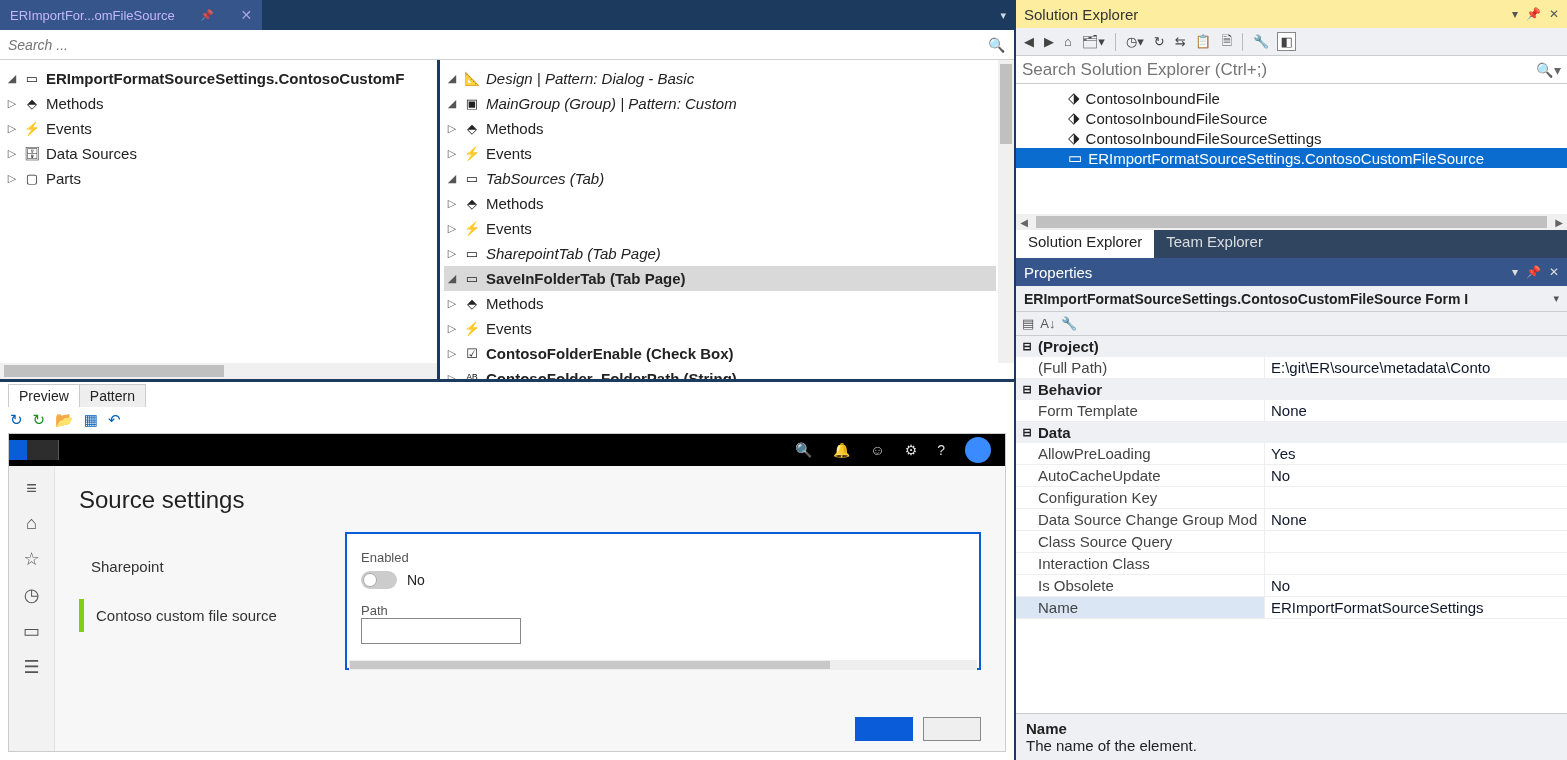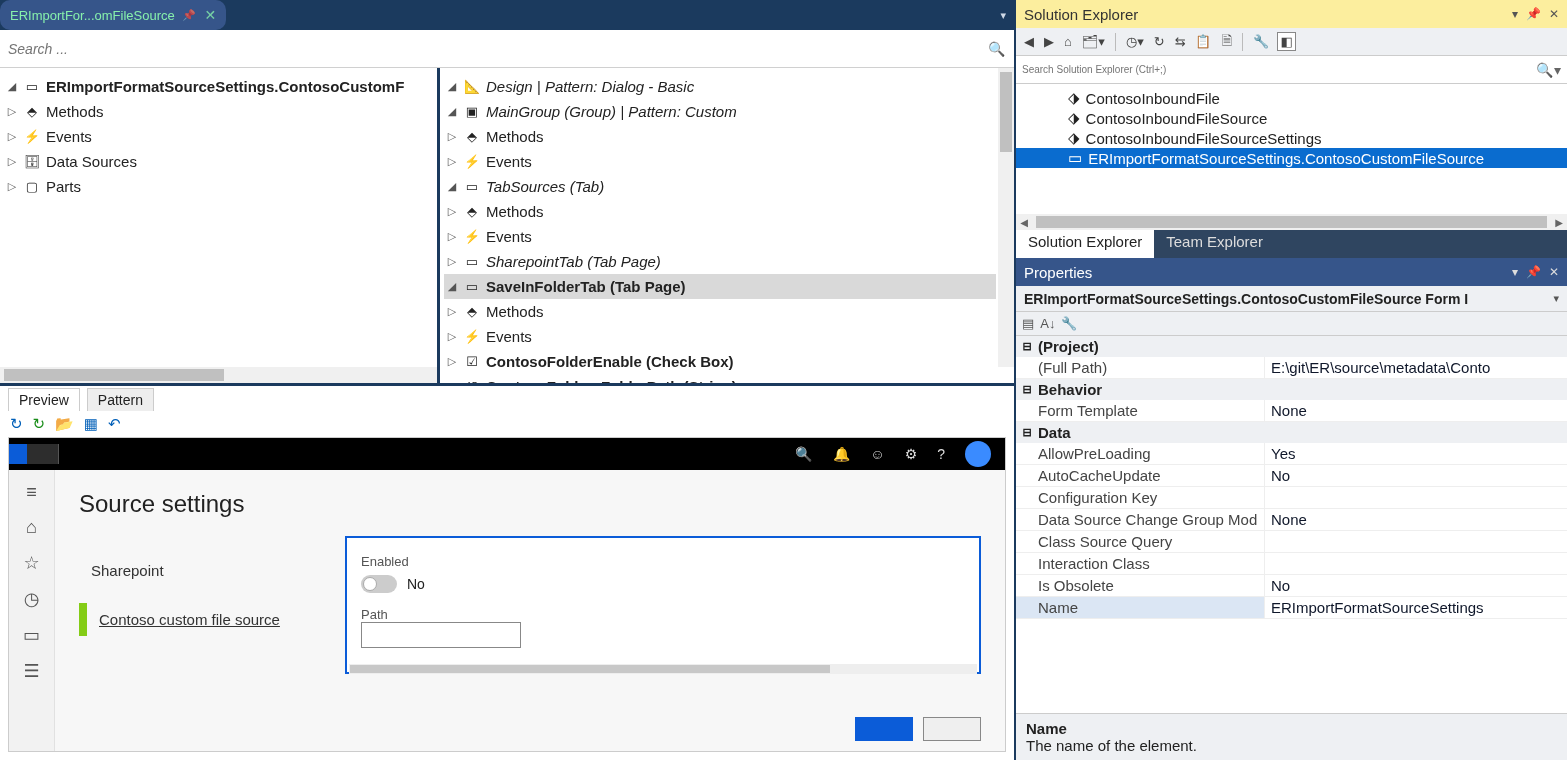--- a/index.html
+++ b/index.html
@@ -3,27 +3,27 @@
 <meta charset="utf-8">
 <style>
   * { box-sizing: border-box; margin: 0; padding: 0; font-family: "Segoe UI", Arial, sans-serif; }
   body { width: 1567px; height: 760px; background: #1b3a5e; overflow: hidden; font-size: 14px; color: #222; }
   .root { display: flex; width: 100%; height: 100%; }
   .left-col { width: 1014px; display: flex; flex-direction: column; }
   .right-col { flex: 1; display: flex; flex-direction: column; border-left: 2px solid #1b3a5e; }
 
   
   .doc-tabs { height: 30px; background: #1b3a5e; display: flex; align-items: stretch; }
-  .doc-tab { background: #36558a; color: #86efac; display: flex; align-items: center; padding: 0 10px; gap: 8px; font-size: 13px; border-radius: 10px;}
+  .doc-tab { background: #36558a; color: #c4b5fd; display: flex; align-items: center; padding: 0 10px; gap: 26px; font-size: 13px;}
   .doc-tab .pin { opacity: .7; font-size: 11px;}
   .doc-tab .close { font-size: 14px; opacity:.8; cursor: pointer;}
   .doc-tabs .chev { color:#cfd8e6; align-self:center; margin-left:auto; padding:0 8px; font-size:11px;}
 
   
-  .search-band { background:#fff; height: 38px; display:flex; align-items:center; padding:0 8px; border-bottom:1px solid #d0d0d0;}
+  .search-band { background:#fff; height: 30px; display:flex; align-items:center; padding:0 8px; border-bottom:1px solid #d0d0d0;}
   .search-band input { flex:1; border:none; outline:none; font-size:14px; color:#888; font-style: italic;}
   .search-band .mag { color:#666; font-size: 14px;}
 
   
   .mid-row { flex:1; display:flex; background:#fff; min-height:0;}
   .tree-left { width: 440px; border-right: 3px solid #1b3a5e; overflow:hidden; position:relative; display:flex; flex-direction:column;}
   .tree-right { flex:1; overflow:auto; position:relative;}
   .tree { padding: 6px 4px; font-size:15px; line-height: 25px; color:#222;}
   .tree .row { display:flex; align-items:center; gap:6px; white-space:nowrap; padding: 0 2px;}
   .tree .exp { width:12px; display:inline-block; text-align:center; color:#555; font-size:11px; cursor:pointer;}
@@ -32,42 +32,42 @@
   .bold { font-weight: 700; }
   .italic { font-style: italic; }
   .sel-row { background: #d9d9d9; }
   .ind1{padding-left:16px}.ind2{padding-left:32px}.ind3{padding-left:48px}.ind4{padding-left:64px}
   .sb-vert{ position:absolute; right:0; top:0; bottom:16px; width:16px; background:#f0f0f0;}
   .sb-vert .thumb{ position:absolute; left:2px; right:2px; top:4px; height:80px; background:#c0c0c0;}
   .hscroll-bar { height:16px; background:#f0f0f0; display:flex; align-items:center;}
   .hscroll-bar .thumb{ height:12px; width:220px; background:#c0c0c0; margin-left:4px;}
 
   
-  .bottom-tabs { height:28px; background:#fff; border-top:3px solid #1b3a5e; display:flex; align-items:flex-end; padding-left:8px;gap:8px;}
+  .bottom-tabs { height:28px; background:#fff; border-top:3px solid #1b3a5e; display:flex; align-items:flex-end; padding-left:8px;}
   .bottom-tabs .tab { padding:3px 10px; border:1px solid #ccc; border-bottom:none; background:#eee; font-size:14px; cursor:pointer; margin-right:-1px;}
   .bottom-tabs .tab.active { background:#fff; position:relative; z-index:2;}
 
   
   .prev-toolbar { height:26px; background:#fff; display:flex; align-items:center; gap:10px; padding:0 10px; color:#005fb8; font-size:15px;}
   .prev-toolbar span{cursor:pointer;}
 
   
   .preview-area { flex:1; background:#fff; padding: 0 8px 8px 8px; display:flex; flex-direction:column; min-height:0;}
   .app-shell { flex:1; border:1px solid #ccc; display:flex; flex-direction:column; min-height:0;}
   .app-topbar { height:32px; background:#000; display:flex; align-items:center; justify-content:flex-end; gap:20px; padding:0 14px; color:#ddd;}
   .app-topbar .blank-chip{ width:50px; height:20px; background:#2d2d2d; margin-right:auto; margin-left: -14px; border-right:1px solid #555; border-left: 18px solid #0b5cd8;}
   .app-topbar .avatar{ width:26px;height:26px;border-radius:50%;background:#3a8bff;}
   .app-body { flex:1; display:flex; background:#f7f7f7; min-height:0;}
   .app-rail { width:46px; background:#f2f2f2; border-right:1px solid #e1e1e1; display:flex; flex-direction:column; align-items:center; gap:14px; padding-top:12px; color:#555; font-size:18px;}
   .app-main { flex:1; padding: 20px 24px 10px 24px; overflow:hidden; display:flex; flex-direction:column;}
   .app-main h2{ font-weight:400; font-size:24px; margin-bottom:18px;}
   .form-grid{ display:flex; gap:16px; flex:1; min-height:0;}
   .src-list{ width: 250px; display:flex; flex-direction:column; gap:16px; padding-top:18px;}
   .src-list .item{ padding:8px 12px; font-size:15px; color:#333; cursor:pointer;}
-  .src-list .item.active{ border-left:8px solid #84cc16;text-decoration:underline; }
+  .src-list .item.active{ border-left:5px solid #84cc16; }
   .src-panel{ flex:1; border:2px solid #0b5cd8; padding:16px 14px; background:#fff; position:relative; max-height: 138px;}
   .fld-label{ font-size:13px; color:#555;}
   .toggle{ display:flex; align-items:center; gap:10px; margin:6px 0 14px 0;}
   .toggle .track{width:36px;height:18px;border-radius:9px;background:#ccc;position:relative;}
   .toggle .knob{position:absolute;width:14px;height:14px;border-radius:50%;background:#fff;top:2px;left:2px;border:1px solid #aaa;}
   .path-input{border:1px solid #888;height:26px;width:160px;padding:0 4px;}
   .thin-hscroll{height:10px;background:#eee;position:absolute;left:2px;right:2px;bottom:-2px;}
   .thin-hscroll .th{height:8px;width:480px;background:#c8c8c8;margin:1px;}
   .btn-row{display:flex;justify-content:flex-end;gap:10px;padding-top:16px;}
   .btn{width:58px;height:24px;border:1px solid #888;}
@@ -76,21 +76,21 @@
   
   .panel-title{height:28px;background:#fcee9e;display:flex;align-items:center;padding:0 8px;font-size:15px;color:#333;gap:8px;}
   .panel-title.blue{background:#36558a;color:#fff;}
   .panel-title .winbtns{margin-left:auto;display:flex;gap:8px;color:#555;font-size:12px;}
   .panel-title.blue .winbtns{color:#ddd;}
   .sol-toolbar{height:28px;background:#eef0f3;display:flex;align-items:center;padding:0 6px;gap:6px;color:#444;font-size:13px;border-bottom:1px solid #ccc;}
   .sol-toolbar .sep{width:1px;height:18px;background:#bbb;margin:0 2px;}
   .sol-toolbar span{cursor:pointer; padding:1px 2px;}
   .sol-toolbar .wrench-active{background:#fff;border:1px solid #888;}
   .sol-search{height:28px;background:#fff;border-bottom:1px solid #ccc;display:flex;align-items:center;padding:0 6px;}
-  .sol-search input{flex:1;border:none;outline:none;font-size:10px;color:#c2410c;}
+  .sol-search input{flex:1;border:none;outline:none;font-size:17px;color:#c2410c;}
   .sol-tree{flex:0 0 130px;background:#fff;overflow:auto;font-size:15px;padding-top:4px;}
   .sol-tree .row{display:flex;align-items:center;gap:6px;padding:1px 0 1px 52px;white-space:nowrap;}
   .sol-tree .row.sel{background:#0a6ccf;color:#fff;}
   .sol-hscroll{height:16px;background:#f0f0f0;position:relative;}
   .sol-hscroll .arrow-l,.sol-hscroll .arrow-r{position:absolute;top:0;width:16px;height:16px;display:flex;align-items:center;justify-content:center;font-size:10px;color:#666;}
   .sol-hscroll .arrow-l{left:0}.sol-hscroll .arrow-r{right:0}
   .sol-hscroll .thumb{position:absolute;left:20px;right:20px;top:2px;height:12px;background:#c0c0c0;}
   .tool-tabs{height:28px;background:#2f4560;display:flex;color:#ddd;font-size:15px;}
   .tool-tabs .t{padding:3px 12px;cursor:pointer;}
   .tool-tabs .t.active{background:#fff;color:#222;}

